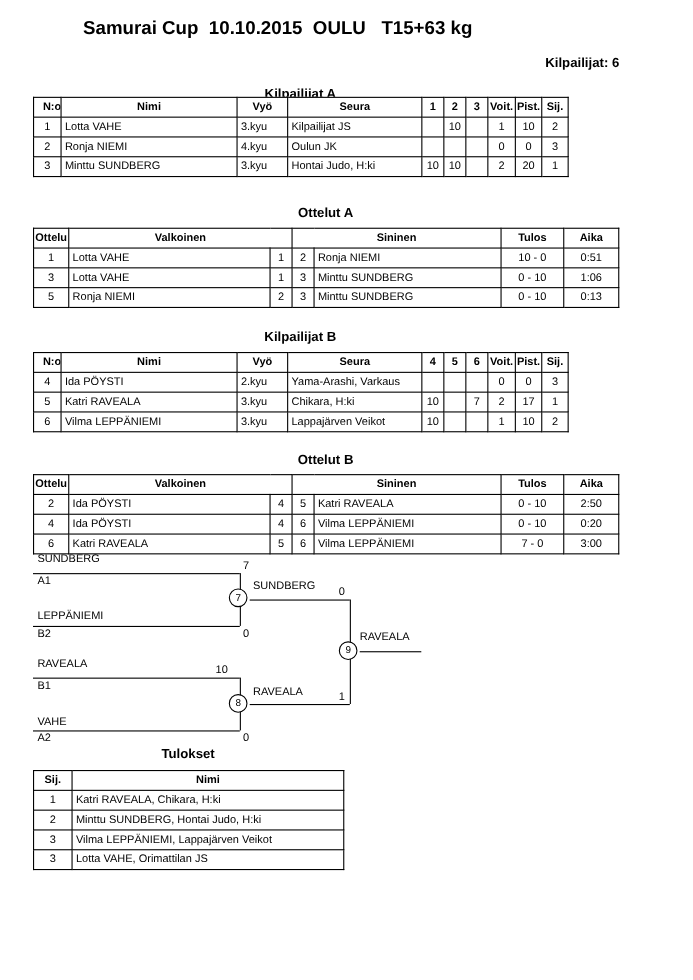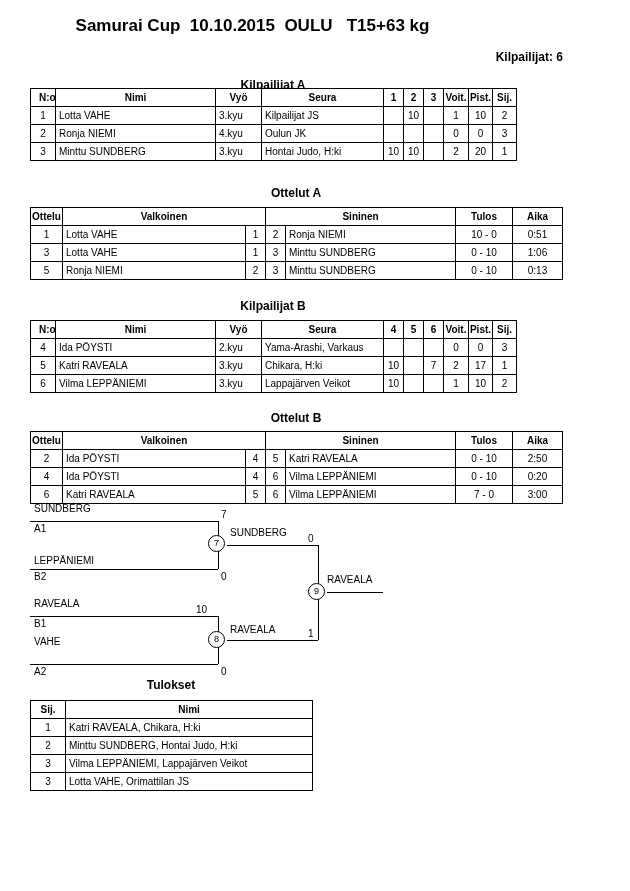--- a/index.html
+++ b/index.html
@@ -279,21 +279,21 @@
 
   <div class="bk-label" style="left:230px;top:24px">SUNDBERG</div>
   <div class="bk-line" style="left:227px;top:42px;width:91px"></div>
   <div class="bk-label" style="left:308px;top:30px">0</div>
 
   <div class="bk-label" style="left:34px;top:95px">RAVEALA</div>
   <div class="bk-label" style="left:34px;top:115px">B1</div>
   <div class="bk-line" style="left:30px;top:113px;width:188px"></div>
   <div class="bk-label" style="left:196px;top:101px">10</div>
 
-  <div class="bk-label" style="left:34px;top:133px">VAHE</div>
+  <div class="bk-label" style="left:34px;top:148px">VAHE</div>
   <div class="bk-label" style="left:34px;top:163px">A2</div>
   <div class="bk-line" style="left:30px;top:161px;width:188px"></div>
   <div class="bk-label" style="left:221px;top:163px">0</div>
   <div class="bk-vline" style="left:218px;top:113px;height:48px"></div>
   <div class="bk-circle" style="left:208px;top:128px">8</div>
 
   <div class="bk-label" style="left:230px;top:121px">RAVEALA</div>
   <div class="bk-line" style="left:227px;top:137px;width:91px"></div>
   <div class="bk-label" style="left:308px;top:125px">1</div>
 

